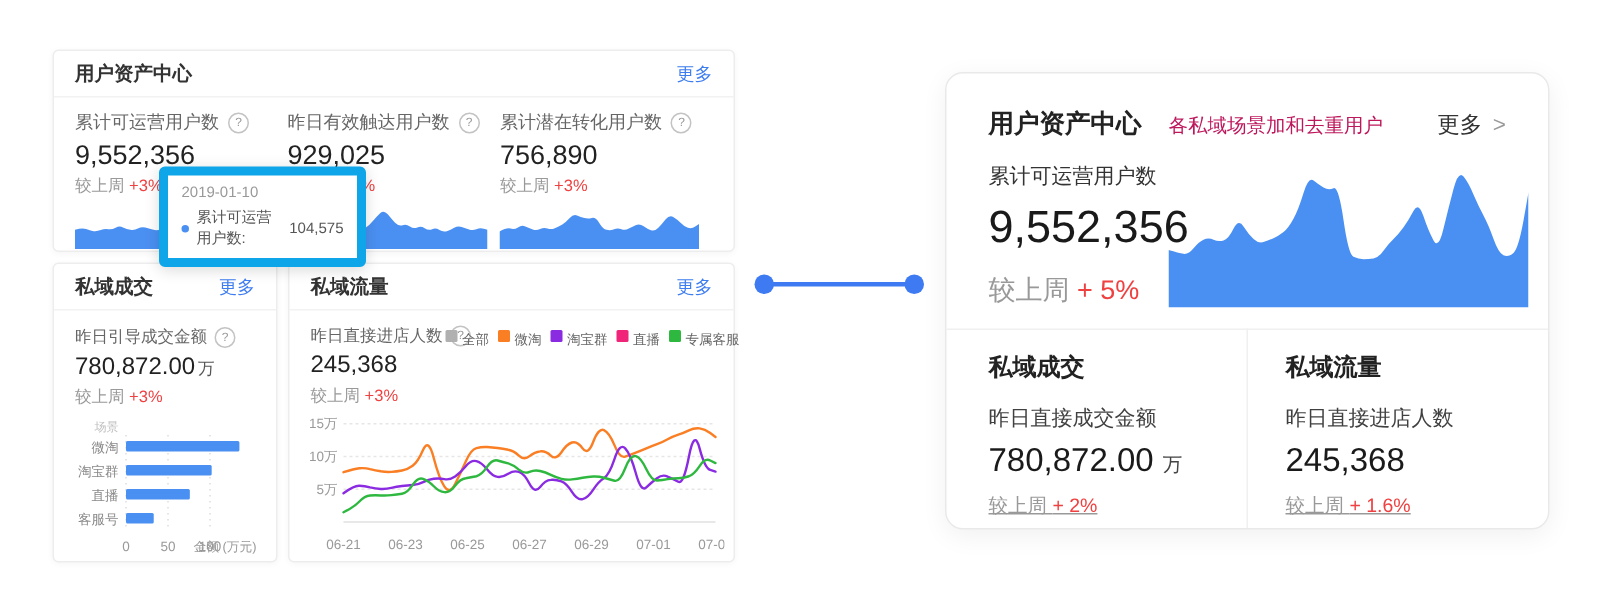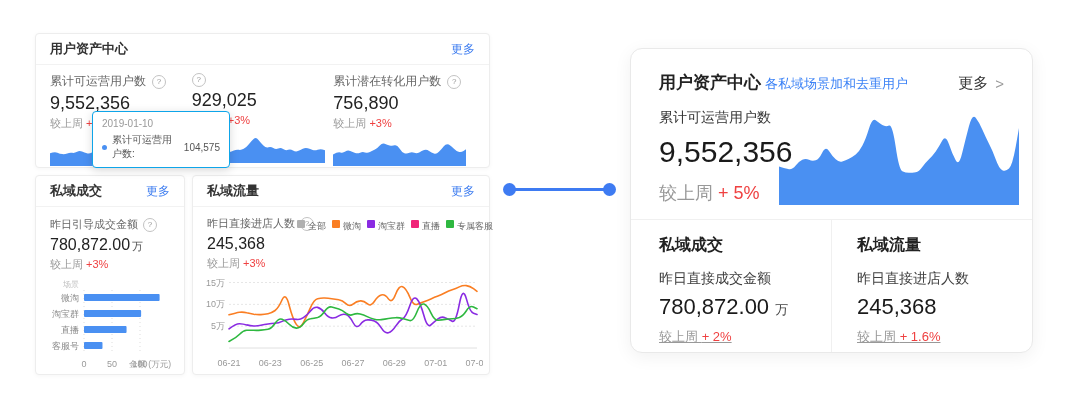--- a/index.html
+++ b/index.html
@@ -19,42 +19,42 @@
   
   .metrics{display:flex;padding:8px 14px 0;}
   .metric{flex:1;}
   .m-label{font-size:12px;color:#666;display:flex;align-items:center;gap:6px;}
   .qicon{width:12px;height:12px;border:1px solid #c3c3c3;border-radius:50%;font-size:8px;color:#999;
          display:inline-flex;align-items:center;justify-content:center;line-height:1;flex:0 0 auto;}
   .m-value{font-size:18px;color:#222;margin-top:3px;}
   .m-cmp{font-size:11px;color:#999;margin-top:2px;}
   .cmp-up{color:#ef4141;}
   .mini-chart{width:133px;height:30px;margin-top:5px;}
-  #tooltip{position:absolute;left:56px;top:77px;width:138px;background:#fff;border:1px solid #0ea5e9;
+  #tooltip{position:absolute;left:70px;top:77px;width:138px;background:#fff;border:6px solid #0ea5e9;
            border-radius:4px;box-shadow:0 2px 10px rgba(0,0,0,0.15);padding:6px 9px;z-index:5;box-sizing:border-box;}
   .tt-date{font-size:10px;color:#999;}
   .tt-row{font-size:10px;color:#555;margin-top:4px;display:flex;align-items:center;gap:5px;}
   .tt-dot{width:5px;height:5px;border-radius:50%;background:#4a90f2;flex:0 0 auto;}
   
   .cardB-body{padding:10px 14px 0;}
   .b-label{font-size:11px;color:#666;display:flex;align-items:center;gap:5px;}
   .b-value{font-size:16px;color:#222;margin-top:4px;}
   .b-unit{font-size:11px;color:#555;margin-left:2px;}
   .b-cmp{font-size:11px;color:#999;margin-top:3px;}
   .bar-chart{width:122px;height:92px;margin-top:6px;}
   
   .c-metric{position:absolute;left:14px;top:40px;}
   .legend{position:absolute;left:104px;top:44px;display:flex;gap:6px;align-items:center;white-space:nowrap;}
   .legend-item{display:inline-flex;gap:3px;font-size:9px;color:#666;cursor:pointer;}
   .legend-swatch{width:8px;height:8px;border-radius:1px;display:inline-block;}
   .line-chart{position:absolute;left:10px;top:94px;width:280px;height:100px;}
   
   .r-head{padding:22px 28px 0;display:flex;align-items:baseline;}
   .r-title{font-size:17px;font-weight:bold;color:#222;}
-  .r-subtitle{font-size:13px;color:#3b82f6;margin-left:4px;flex:1;}
+  .r-subtitle{font-size:13px;color:#be185d;margin-left:18px;flex:1;}
   .r-more{font-size:15px;color:#333;display:flex;align-items:center;gap:7px;cursor:pointer;}
   .r-chevron{color:#999;font-size:15px;}
   .r-metric{position:absolute;left:28px;top:60px;}
   .r-m-label{font-size:14px;color:#333;}
   .r-m-value{font-size:30px;color:#1a1a1a;margin-top:8px;}
   .r-m-cmp{font-size:18px;color:#999;margin-top:12px;}
   .big-chart{position:absolute;left:148px;top:50px;width:240px;height:106px;}
   .r-divider-h{position:absolute;left:0;right:0;top:170px;height:1px;background:#f0f0f0;}
   .r-divider-v{position:absolute;left:200px;top:170px;bottom:0;width:1px;background:#f0f0f0;}
   .r-section{position:absolute;top:186px;}
@@ -90,20 +90,21 @@
         <div class="m-cmp">
           <span>较上周</span>
           <span class="cmp-up">+3%</span>
         </div>
         <div class="mini-chart"><svg width="133" height="30" viewBox="0 0 133 30">
               <path d="M0.0 17.2 Q 4.9 15.6 7.4 16.7 Q 9.9 17.8 12.3 18.1 Q 14.8 18.4 17.2 17.4 Q 19.7 16.4 22.2 16.8 Q 24.6 17.2 27.1 15.8 Q 29.6 14.4 32.0 15.6 Q 34.5 16.7 36.9 17.2 Q 39.4 17.8 41.9 16.4 Q 44.3 15.0 46.8 15.6 Q 49.3 16.1 51.7 17.0 Q 54.2 17.8 56.6 17.2 Q 59.1 16.7 61.6 17.5 Q 64.0 18.4 66.5 18.8 Q 69.0 19.2 71.4 18.2 Q 73.9 17.2 76.4 15.3 Q 78.8 13.3 81.3 14.7 Q 83.7 16.1 86.2 17.0 Q 88.7 17.8 91.1 17.1 Q 93.6 16.4 96.1 17.4 Q 98.5 18.4 101.0 17.2 Q 103.4 16.1 105.9 16.7 Q 108.4 17.2 110.8 18.1 Q 113.3 18.9 115.8 17.7 Q 118.2 16.4 120.7 17.1 Q 123.1 17.8 125.6 16.7 Q 128.1 15.6 130.5 16.1 L 133.0 16.7 L 133 30 L 0 30 Z" fill="#4a90f2"></path>
             </svg></div>
       </div>
       <div class="metric">
         <div class="m-label">
+          <span>昨日有效触达用户数</span>
           <span class="qicon">?</span>
         </div>
         <div class="m-value">929,025</div>
         <div class="m-cmp">
           <span>较上周</span>
           <span class="cmp-up">+3%</span>
         </div>
         <div class="mini-chart"><svg width="133" height="30" viewBox="0 0 133 30">
               <path d="M0.0 20.6 Q 4.9 18.9 7.4 19.6 Q 9.9 20.3 12.3 19.1 Q 14.8 17.8 17.2 18.6 Q 19.7 19.5 22.2 20.0 Q 24.6 20.6 27.1 19.8 Q 29.6 18.9 32.0 19.5 Q 34.5 20.0 36.9 19.2 Q 39.4 18.4 41.9 17.4 Q 44.3 16.4 46.8 16.8 Q 49.3 17.2 51.7 15.8 Q 54.2 14.4 56.6 11.4 Q 59.1 8.3 61.6 6.0 Q 64.0 3.8 66.5 6.9 Q 69.0 10.0 71.4 12.5 Q 73.9 15.0 76.4 14.2 Q 78.8 13.3 81.3 15.0 Q 83.7 16.7 86.2 15.6 Q 88.7 14.4 91.1 16.1 Q 93.6 17.8 96.1 16.8 Q 98.5 15.8 101.0 17.4 Q 103.4 18.9 105.9 18.1 Q 108.4 17.2 110.8 15.8 Q 113.3 14.4 115.8 15.3 Q 118.2 16.1 120.7 17.0 Q 123.1 17.8 125.6 16.8 Q 128.1 15.8 130.5 16.5 L 133.0 17.2 L 133 30 L 0 30 Z" fill="#4a90f2"></path>
             </svg></div>

